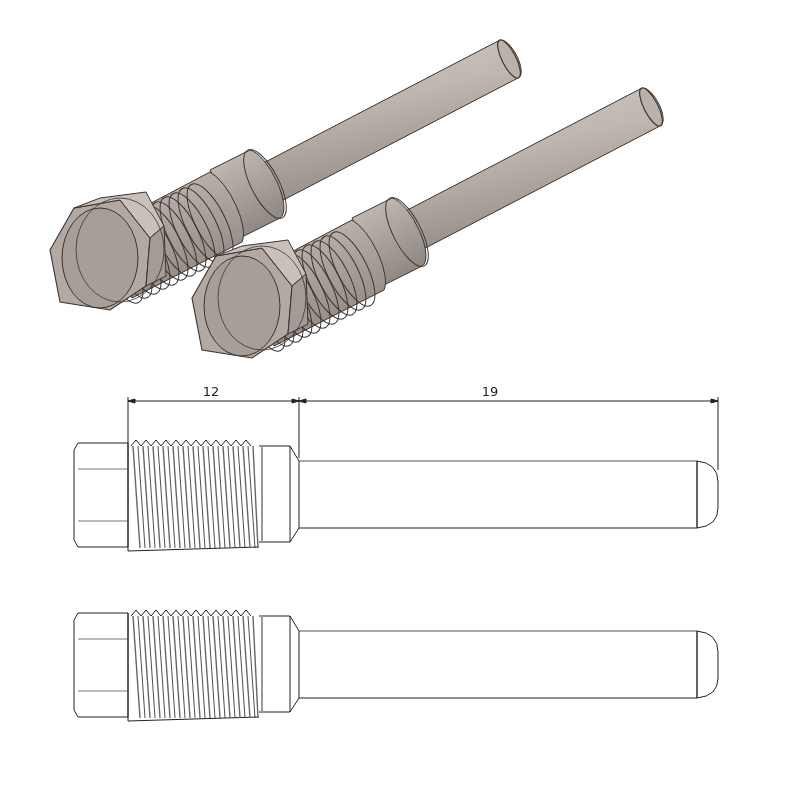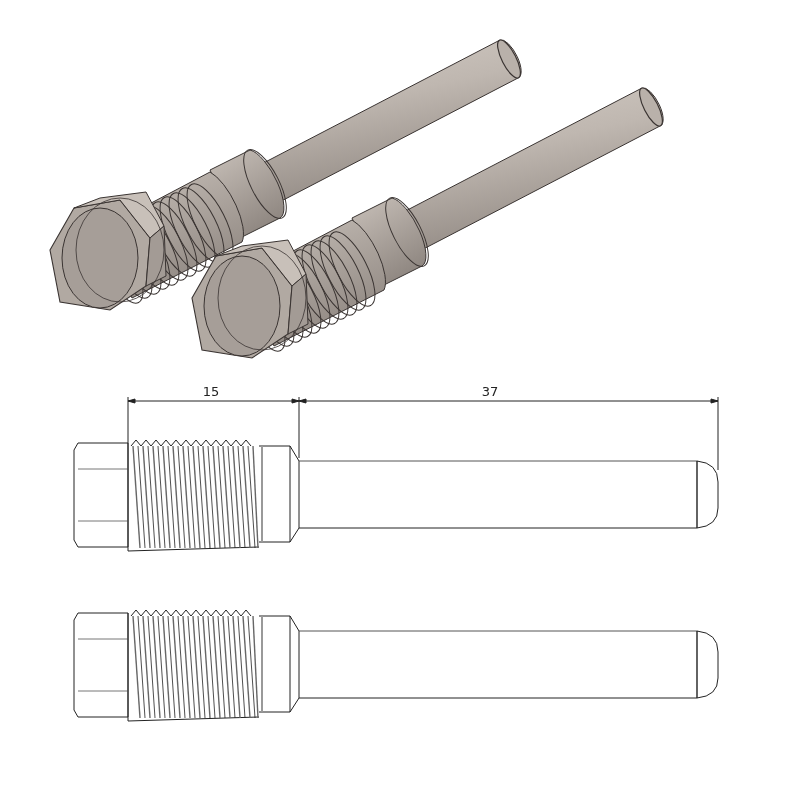--- a/index.html
+++ b/index.html
@@ -127,14 +127,14 @@
   </defs>
 
   <g>
     <use href="#sideview"></use>
   </g>
   <g>
     <use href="#sideview" transform="translate(0 170)"></use>
   </g>
 </svg>
 
-<div class="dim-label" style="left:211px; top:384px;">15</div>
-<div class="dim-label" style="left:490px; top:384px;">37</div>
+<div class="dim-label" style="left:211px; top:384px;">12</div>
+<div class="dim-label" style="left:490px; top:384px;">19</div>
 
 </body></html>

